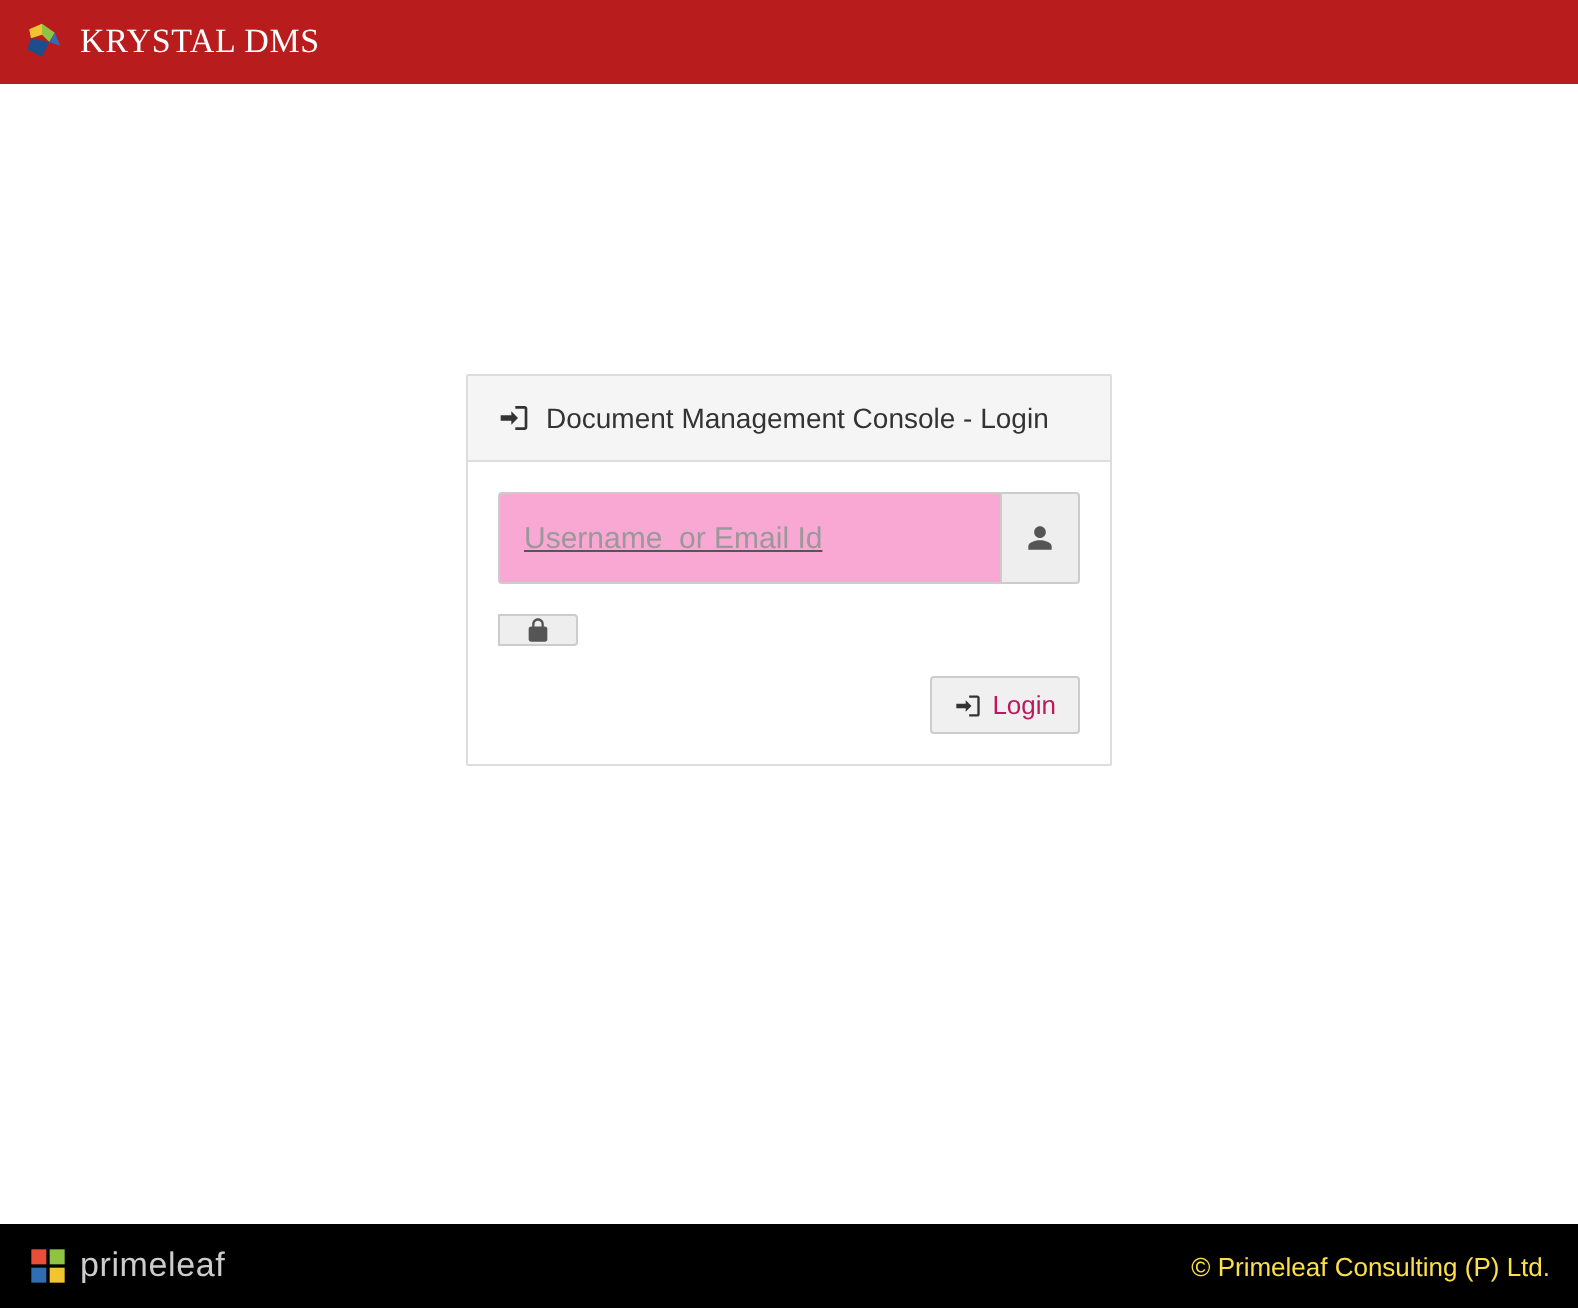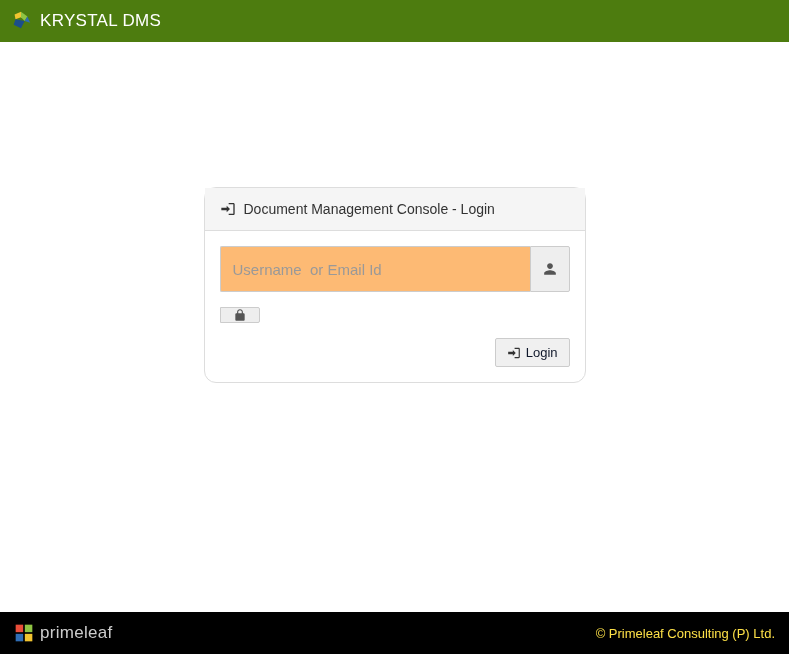--- a/index.html
+++ b/index.html
@@ -11,27 +11,28 @@
     background: #fff;
     display: flex;
     flex-direction: column;
     width: 789px;
     height: 654px;
     overflow: hidden;
     position: relative;
   }
   
   .topbar {
-    background: #4d7c0f;
+    background: #b91c1c;
     color: #fff;
     height: 42px;
     display: flex;
     align-items: center;
     padding: 0 10px;
     flex-shrink: 0;
+    font-family: Liberation Serif, serif;
   }
   .brand-logo {
     width: 22px;
     height: 22px;
     margin-right: 8px;
     position: relative;
   }
   .brand-logo svg { display:block; }
   .brand-text {
     font-size: 17px;
@@ -40,24 +41,24 @@
   }
   
   .main {
     flex: 1;
     display: flex;
     align-items: flex-start;
     justify-content: center;
     padding-top: 145px;
   }
   .panel {
-    width: 382px;
+    width: 323px;
     border: 1px solid #ddd;
     background: #fff;
-    border-radius: 12px;
+    border-radius: 1px;
   }
   .panel-heading {
     background: #f5f5f5;
     border-bottom: 1px solid #ddd;
     padding: 13px 15px;
     color: #333;
     font-size: 14px;
     display: flex;
     align-items: center;
     gap: 8px;
@@ -69,46 +70,47 @@
     display: flex;
     width: 100%;
     margin-bottom: 15px;
   }
   .form-control {
     flex: 1;
     height: 36px;
     padding: 22px 12px;
     font-size: 15px;
     color: #555;
-    background: #fdba74;
+    background: #f9a8d4;
     border: 1px solid #ccc;
     border-right: 0;
     border-radius: 2px 0 0 2px;
     outline: none;
+    text-decoration: underline;
   }
   .form-control::placeholder { color: #999; }
   .input-addon {
     width: 40px;
     background: #eee;
     border: 1px solid #ccc;
     border-radius: 0 2px 2px 0;
     display: flex;
     align-items: center;
     justify-content: center;
     color: #555;
   }
   .btn-row {
     display: flex;
     justify-content: flex-end;
     margin-top: 5px;
   }
   .btn {
     background: #f0f0f0;
     border: 1px solid #ccc;
-    color: #0f172a;
+    color: #be185d;
     padding: 6px 11px;
     font-size: 13px;
     border-radius: 2px;
     cursor: pointer;
     display: inline-flex;
     align-items: center;
     gap: 5px;
   }
   
   .footer {

